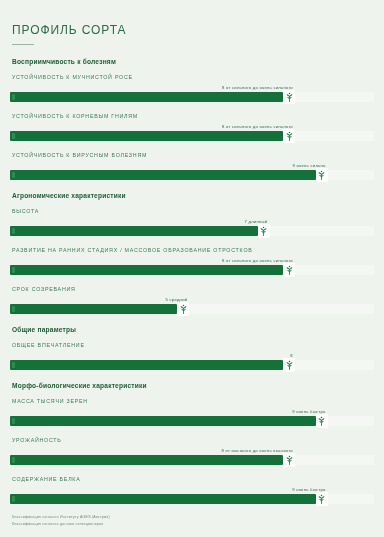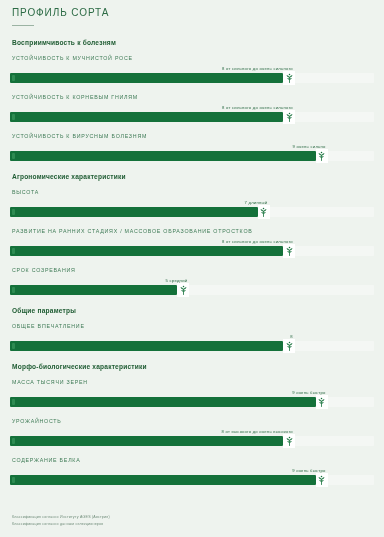--- a/index.html
+++ b/index.html
@@ -16,25 +16,25 @@
   }
   .page {
     box-sizing: border-box;
     width: 384px;
     height: 537px;
     padding: 7px 10px 0 10px;
     background: #eef3ee;
     position: relative;
   }
   .page-title {
-    font-size: 10px;
+    font-size: 12px;
     letter-spacing: 0.9px;
     color: #2c6b45;
     text-transform: uppercase;
-    margin: 0 0 7px 2px;
+    margin: 16px 0 7px 2px;
   }
   .title-rule {
     width: 22px;
     height: 1px;
     background: #9bb3a3;
     margin: 0 0 13px 2px;
   }
   .section-title {
     font-size: 6.6px;
     font-weight: bold;

